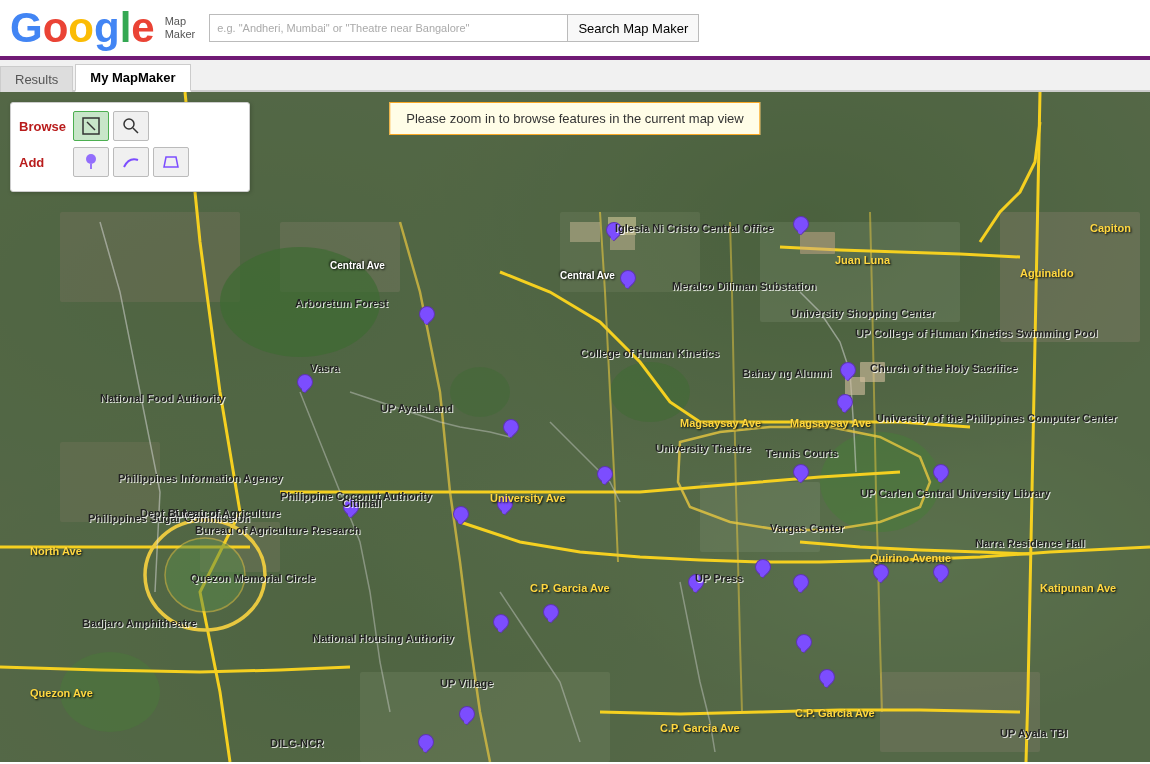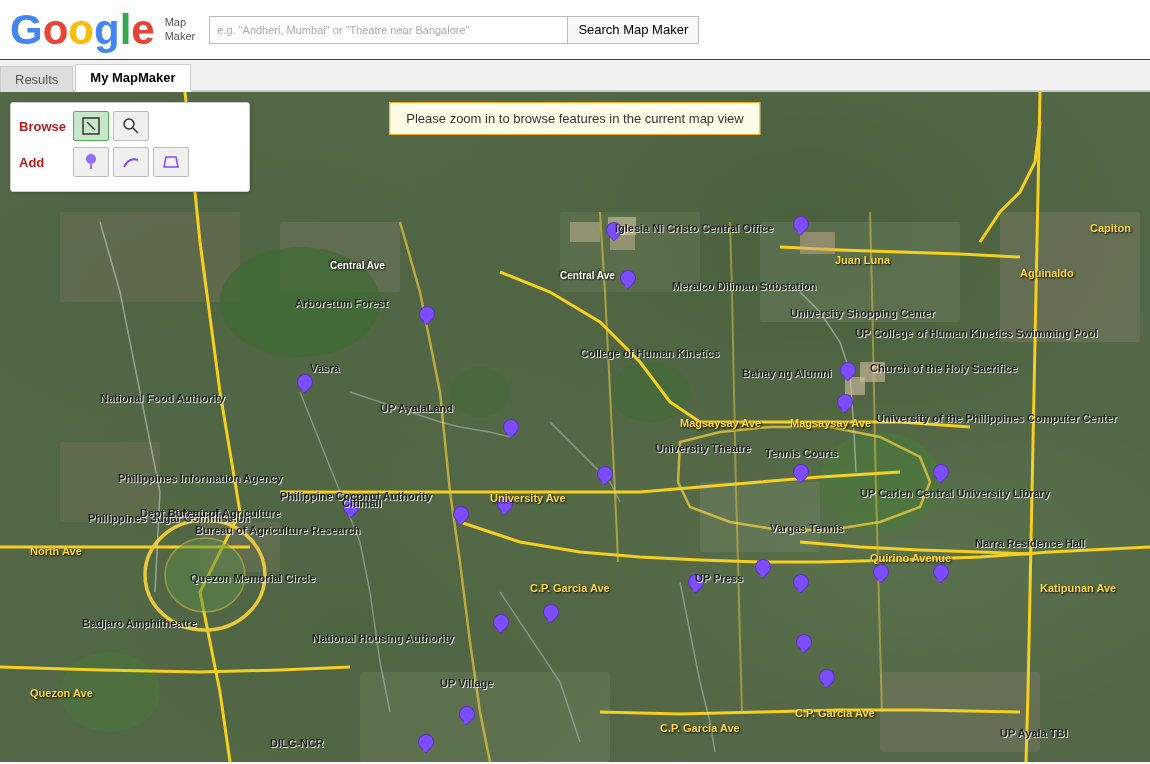--- a/index.html
+++ b/index.html
@@ -4,21 +4,21 @@
   <style>
     * { margin: 0; padding: 0; box-sizing: border-box; }
     body { width: 1150px; height: 764px; overflow: hidden; font-family: Arial, sans-serif; background: #fff; }
 
     
     #header {
       display: flex;
       align-items: center;
       padding: 6px 10px;
       background: #fff;
-      border-bottom: 1px solid #701a75;
+      border-bottom: 4px solid #701a75;
       height: 60px;
       gap: 10px;
     }
     #logo {
       font-size: 36px;
       font-weight: bold;
       line-height: 1;
       margin-right: 4px;
     }
     .logo-g { color: #4285F4; }
@@ -441,21 +441,21 @@
 Computer Center</div>
       <div class="map-label dark" style="left: 765px; top: 355px; position: absolute;">Tennis
 Courts</div>
       <div class="map-label dark" style="left: 860px; top: 395px; position: absolute;">UP Carlen
 Central
 University
 Library</div>
       <div class="map-label dark" style="left: 975px; top: 445px; position: absolute;">Narra
 Residence Hall</div>
       <div class="map-label dark" style="left: 770px; top: 430px; position: absolute;">Vargas
-Tennis</div>
+Center</div>
       <div class="map-label dark" style="left: 695px; top: 480px; position: absolute;">UP Press</div>
       <div class="map-label dark" style="left: 440px; top: 585px; position: absolute;">UP Village</div>
       <div class="map-label dark" style="left: 270px; top: 645px; position: absolute;">DILG-NCR</div>
       <div class="map-label yellow" style="left: 30px; top: 453px; position: absolute;">North Ave</div>
       <div class="map-label yellow" style="left: 30px; top: 595px; position: absolute;">Quezon Ave</div>
       <div class="map-label yellow" style="left: 490px; top: 400px; position: absolute;">University Ave</div>
       <div class="map-label yellow" style="left: 680px; top: 325px; position: absolute;">Magsaysay Ave</div>
       <div class="map-label yellow" style="left: 790px; top: 325px; position: absolute;">Magsaysay Ave</div>
       <div class="map-label yellow" style="left: 530px; top: 490px; position: absolute;">C.P. Garcia Ave</div>
       <div class="map-label yellow" style="left: 795px; top: 615px; position: absolute;">C.P. Garcia Ave</div>

